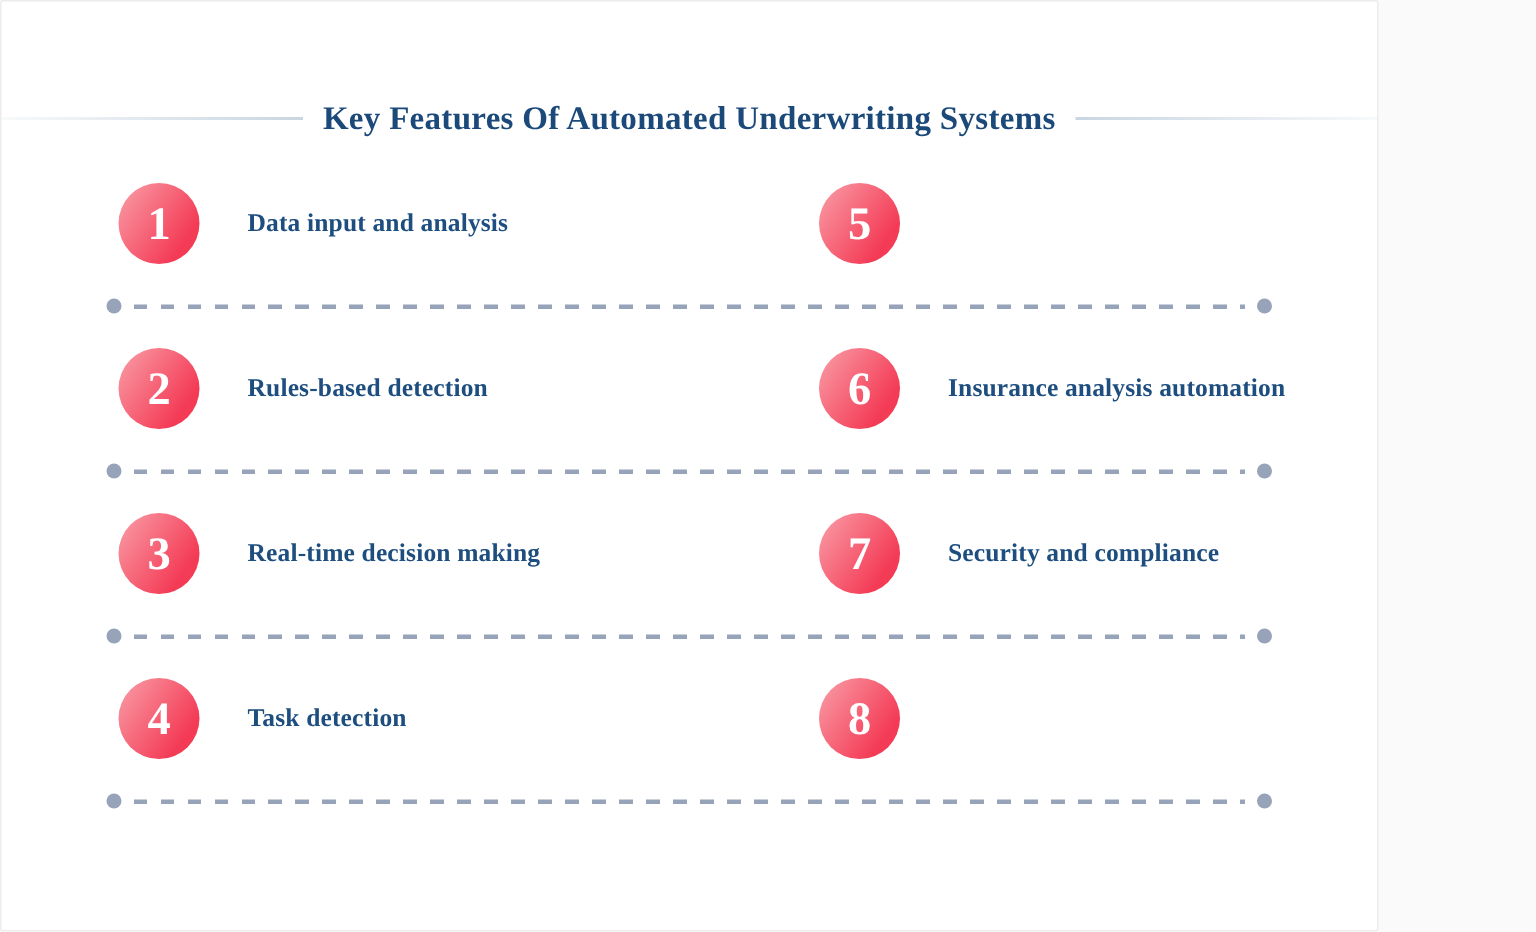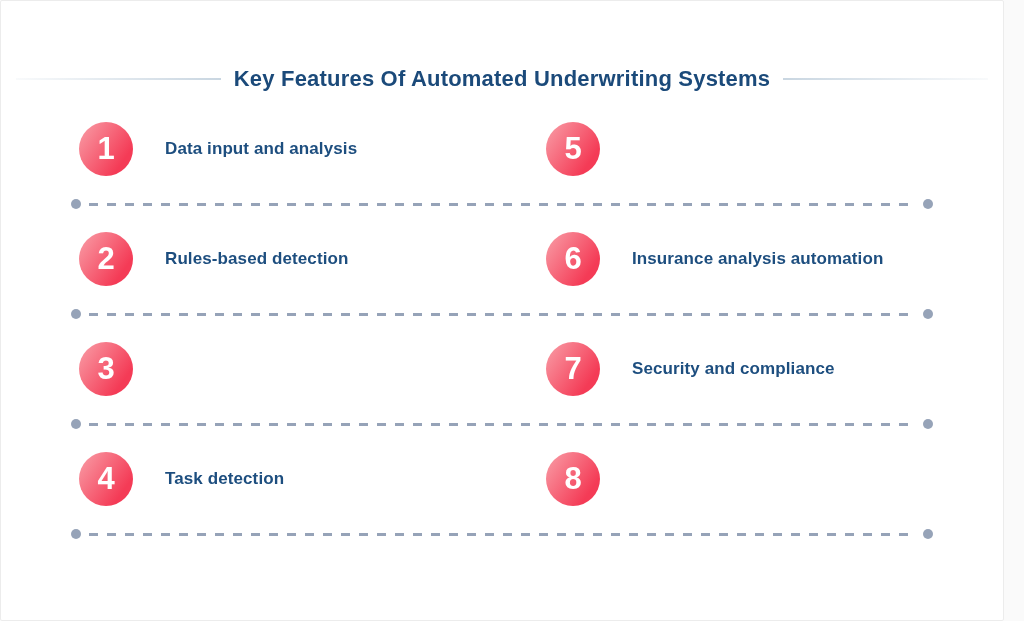--- a/index.html
+++ b/index.html
@@ -11,25 +11,26 @@
     --sep-color: #96a3b8;
     --header-line: #c9d6e1;
   }
   * { margin: 0; padding: 0; box-sizing: border-box; }
   html, body {
     width: 1024px; height: 621px;
     font-family: "Liberation Sans", "DejaVu Sans", sans-serif;
     background: #fafafa;
   }
   .card {
-    width: 1004px; height: 621px;
+    width: 919px; height: 621px;
     background: var(--bg);
     border: 1px solid #ececec;
     border-radius: 2px;
     overflow: hidden;
+    font-family: Liberation Serif, serif;
   }
   
   .header {
     margin-top: 63px;
     height: 30px;
     display: flex;
     align-items: center;
     justify-content: center;
     gap: 13px;
   }
@@ -152,20 +153,21 @@
 
     <div class="separator">
       <div class="dot"></div>
       <div class="dashes"></div>
       <div class="dot"></div>
     </div>
 
     <div class="item-row">
       <div class="item">
         <div class="num-circle">3</div>
+        <div class="item-label">Real-time decision making</div>
       </div>
       <div class="item">
         <div class="num-circle">7</div>
         <div class="item-label">Security and compliance</div>
       </div>
     </div>
 
     <div class="separator">
       <div class="dot"></div>
       <div class="dashes"></div>

